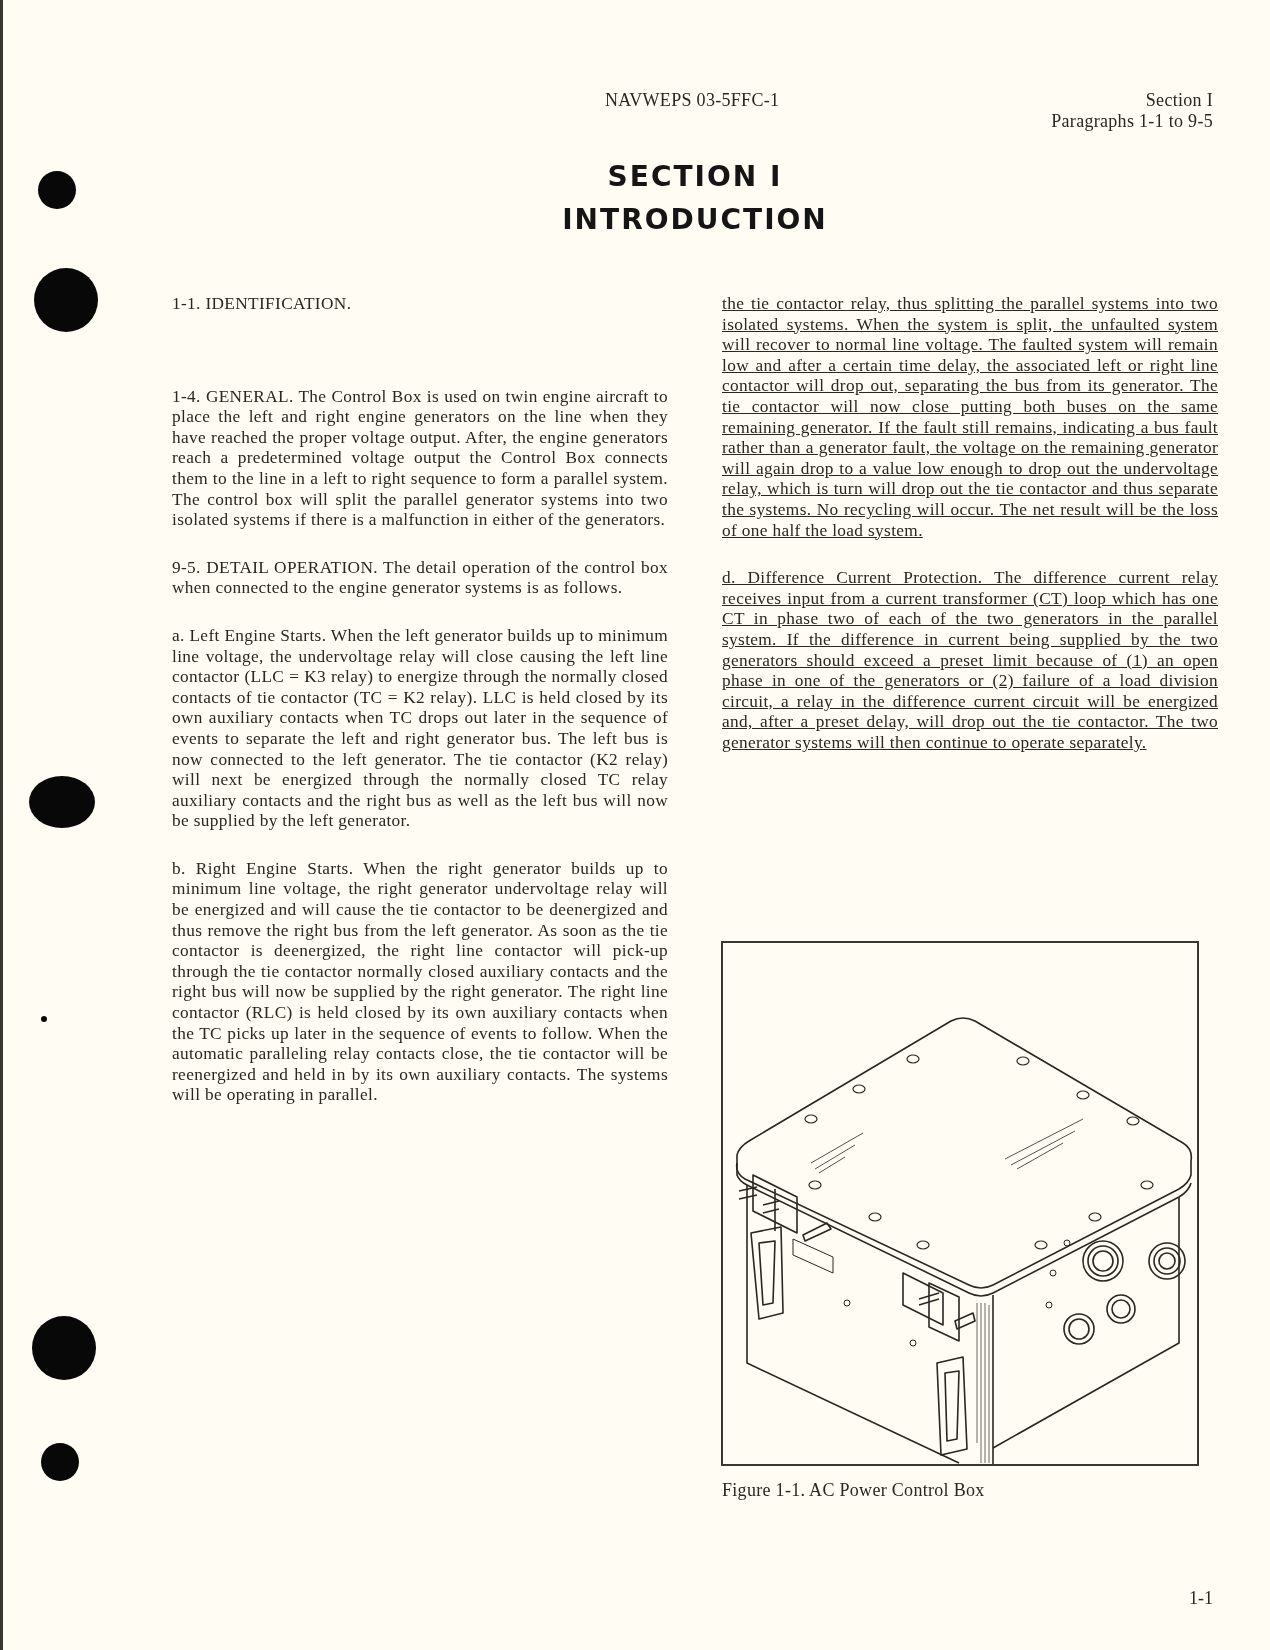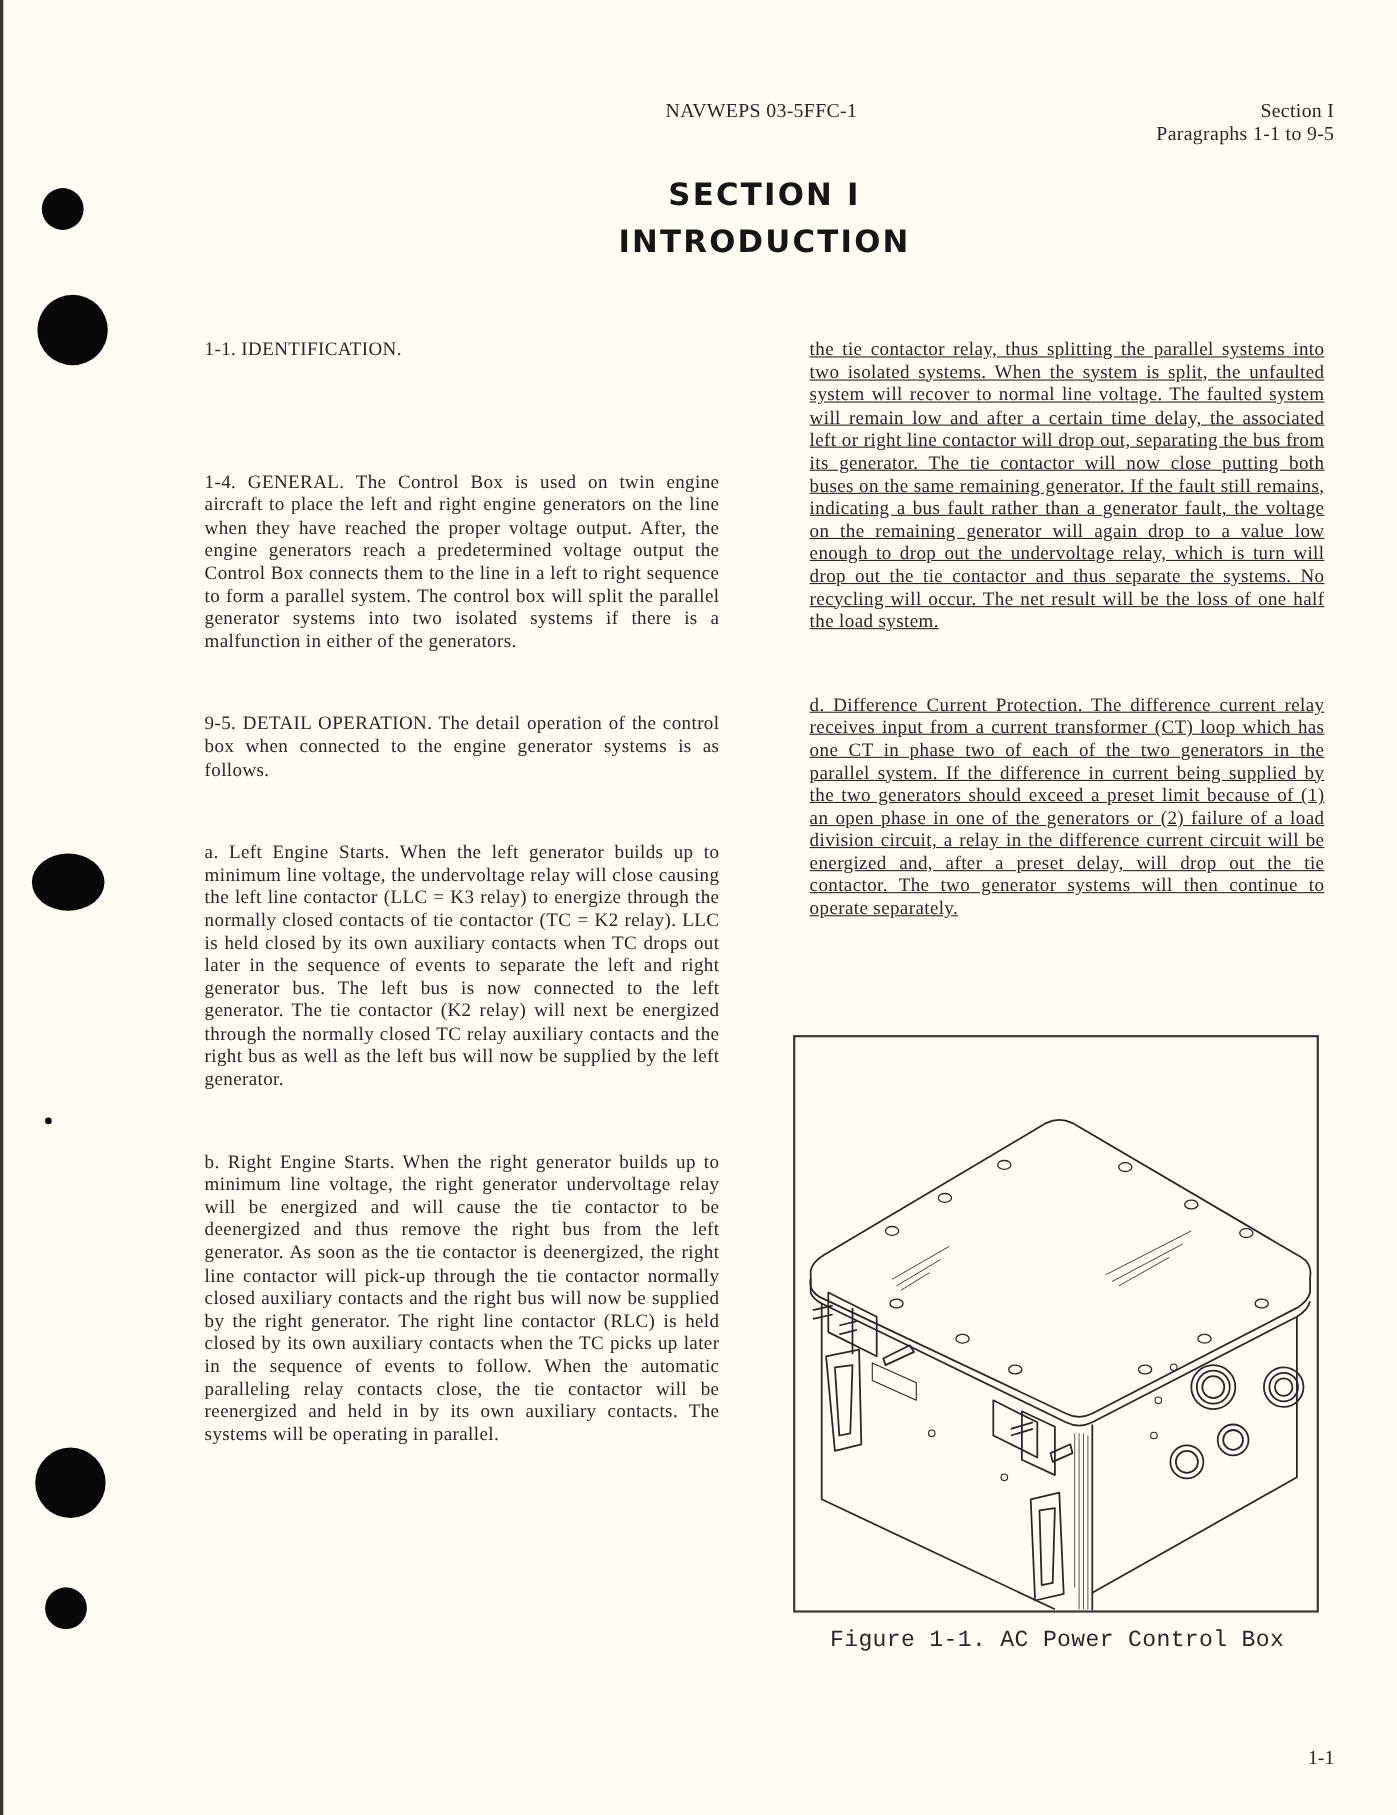--- a/index.html
+++ b/index.html
@@ -11,27 +11,27 @@
   }
   .edge { position: absolute; left: 0; top: 0; width: 3px; height: 1650px; background: #3a3530; }
   .hole { position: absolute; background: #080808; border-radius: 50%; }
   .hdr-left { position: absolute; left: 593px; top: 90px; font-size: 18px; letter-spacing: 0.3px; margin-left: 12px; }
   .hdr-right { position: absolute; right: 57px; top: 90px; font-size: 18px; text-align: right; line-height: 21px; letter-spacing: 0.3px; }
   .title { position: absolute; left: 545px; width: 300px; text-align: center;
     font-family: "DejaVu Sans", sans-serif; font-weight: bold; font-size: 28px; letter-spacing: 2px; color: #151515; }
   .t1 { top: 160px; }
   .t2 { top: 203px; }
   .col { position: absolute; font-size: 17.3px; line-height: 20.6px; text-align: justify; letter-spacing: 0.35px; }
-  .col p { margin: 14px; }
+  .col p { margin: 0; }
   .left-col { left: 172px; width: 496px; top: 294px; }
   .right-col { left: 722px; width: 496px; top: 294px; text-decoration: underline; }
   .gap-s { height: 24px; }
   .gap-m { height: 27px; }
   .fig-box { position: absolute; left: 721px; top: 941px; width: 478px; height: 525px; border: 2px solid #3a3632; box-sizing: border-box; }
-  .fig-caption { position: absolute; left: 722px; width: 478px; top: 1480px; text-align: center; font-size: 21px; letter-spacing: 0.3px; font-family: Liberation Mono, monospace; }
+  .fig-caption { position: absolute; left: 722px; width: 478px; top: 1480px; text-align: left; font-size: 18px; letter-spacing: 0.3px; }
   .page-num { position: absolute; right: 57px; top: 1548px; font-size: 18px; margin-top: 40px; }
   svg { display: block; }
 </style>
 </head>
 <body>
 
 <div class="edge"></div>
 
 <div class="hole" style="left:38px;top:171px;width:38px;height:38px;"></div>
 <div class="hole" style="left:34px;top:268px;width:64px;height:64px;"></div>

